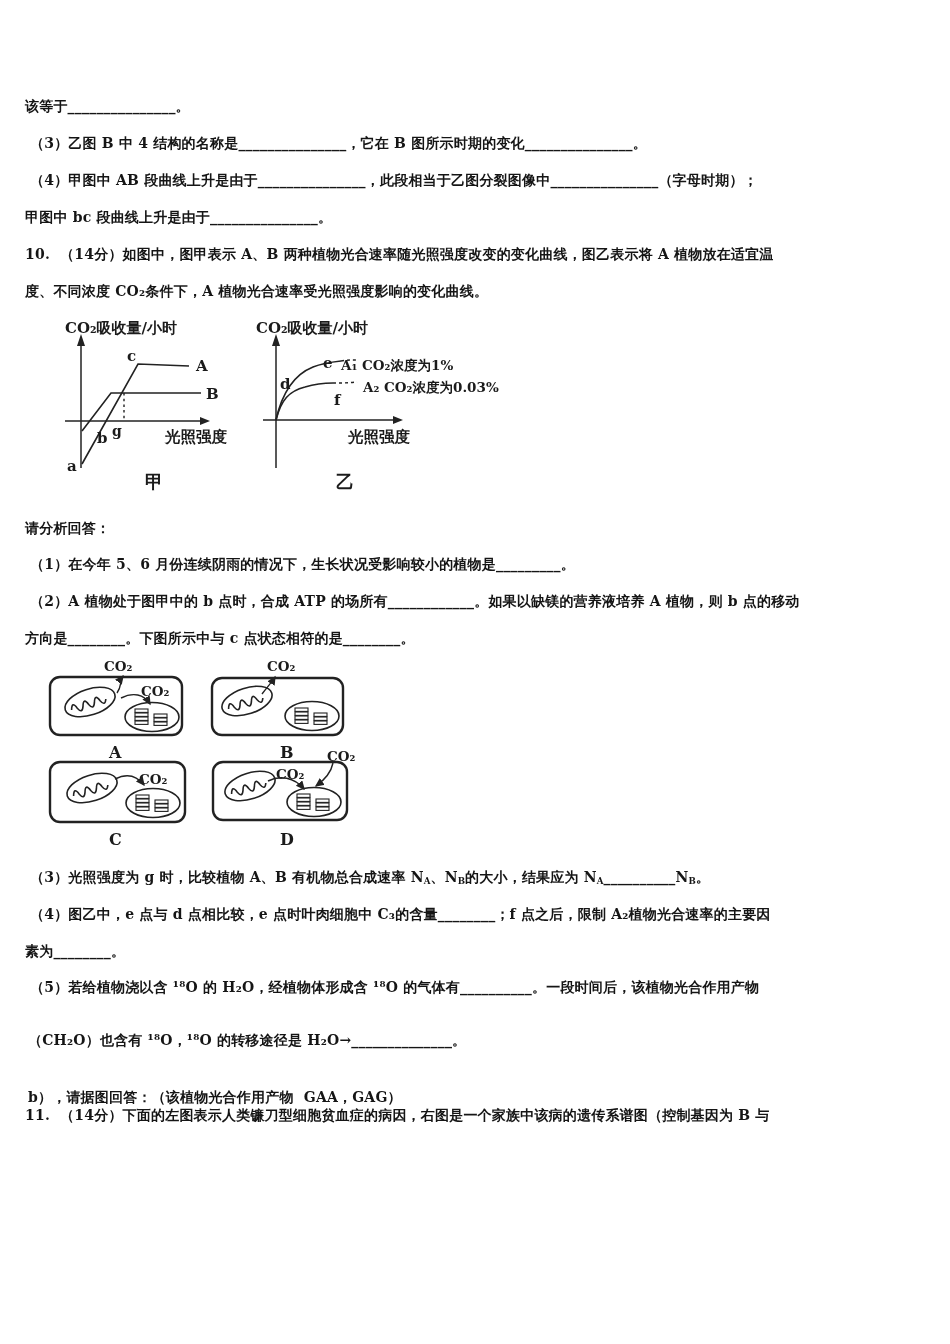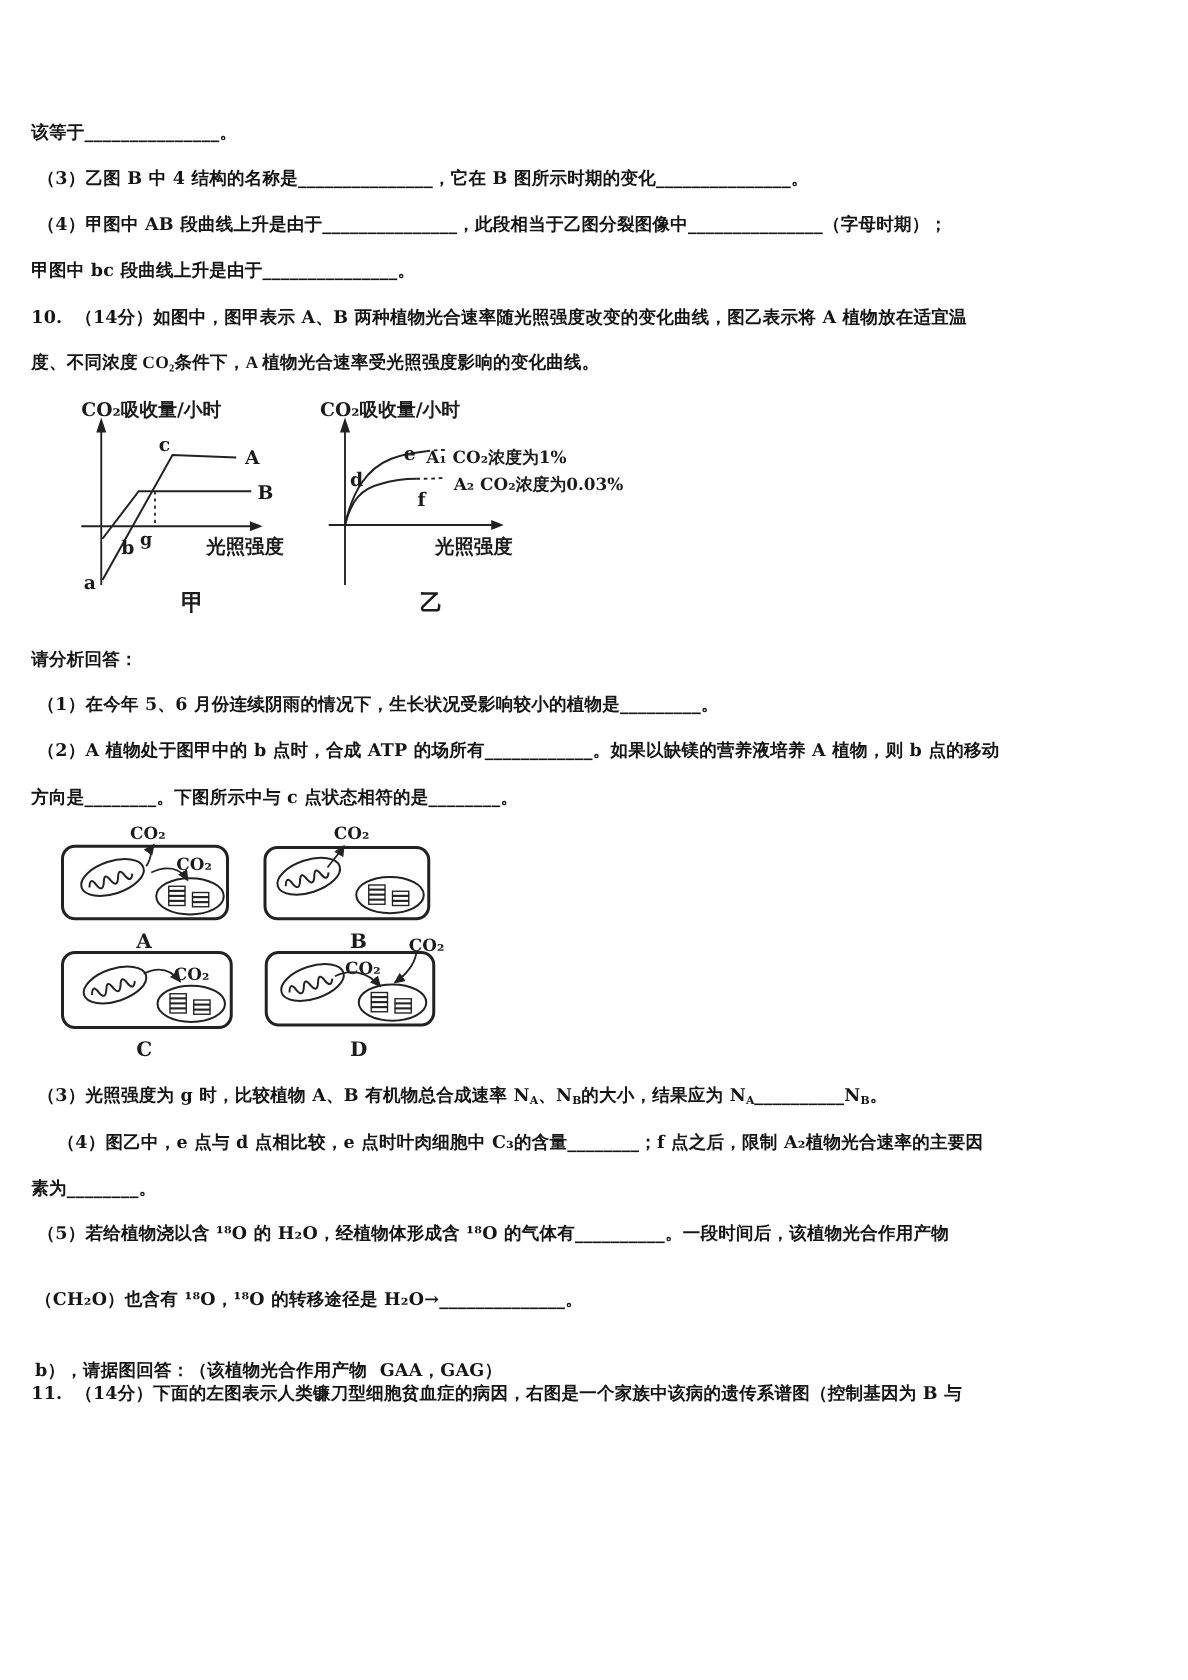--- a/index.html
+++ b/index.html
@@ -34,27 +34,27 @@
 <body>
 
 <div id="page">
 
   <div>
       <div class="line" style="top: 95px; left: 25px;"><span>该等于_______________。</span></div>
       <div class="line" style="top: 132px; left: 30px;"><span>（3）乙图 B 中 4 结构的名称是_______________，它在 B 图所示时期的变化_______________。</span></div>
       <div class="line" style="top: 169px; left: 30px;"><span>（4）甲图中 AB 段曲线上升是由于_______________，此段相当于乙图分裂图像中_______________（字母时期）；</span></div>
       <div class="line" style="top: 206px; left: 25px;"><span>甲图中 bc 段曲线上升是由于_______________。</span></div>
       <div class="line" style="top: 243px; left: 25px; text-align: right;"><span>10.  （14分）如图中，图甲表示 A、B 两种植物光合速率随光照强度改变的变化曲线，图乙表示将 A 植物放在适宜温</span></div>
-      <div class="line" style="top: 280px; left: 25px; font-family: Liberation Serif, serif;"><span>度、不同浓度 CO₂条件下，A 植物光合速率受光照强度影响的变化曲线。</span></div>
+      <div class="line" style="top: 280px; left: 25px;"><span>度、不同浓度 CO₂条件下，A 植物光合速率受光照强度影响的变化曲线。</span></div>
       <div class="line" style="top: 517px; left: 25px;"><span>请分析回答：</span></div>
       <div class="line" style="top: 553px; left: 30px;"><span>（1）在今年 5、6 月份连续阴雨的情况下，生长状况受影响较小的植物是_________。</span></div>
       <div class="line" style="top: 590px; left: 30px;"><span>（2）A 植物处于图甲中的 b 点时，合成 ATP 的场所有____________。如果以缺镁的营养液培养 A 植物，则 b 点的移动</span></div>
       <div class="line" style="top: 627px; left: 25px; text-align: center;"><span>方向是________。下图所示中与 c 点状态相符的是________。</span></div>
       <div class="line" style="top: 866px; left: 30px;"><span>（3）光照强度为 g 时，比较植物 A、B 有机物总合成速率 N</span><span class="sub">A</span><span>、N</span><span class="sub">B</span><span>的大小，结果应为 N</span><span class="sub">A</span><span>__________N</span><span class="sub">B</span><span>。</span></div>
-      <div class="line" style="top: 903px; left: 46px;"><span>（4）图乙中，e 点与 d 点相比较，e 点时叶肉细胞中 C₃的含量________；f 点之后，限制 A₂植物光合速率的主要因</span></div>
+      <div class="line" style="top: 903px; left: 30px;"><span>（4）图乙中，e 点与 d 点相比较，e 点时叶肉细胞中 C₃的含量________；f 点之后，限制 A₂植物光合速率的主要因</span></div>
       <div class="line" style="top: 940px; left: 25px;"><span>素为________。</span></div>
       <div class="line" style="top: 976px; left: 30px;"><span>（5）若给植物浇以含 ¹⁸O 的 H₂O，经植物体形成含 ¹⁸O 的气体有__________。一段时间后，该植物光合作用产物</span></div>
       <div class="line" style="top: 1012px; left: 28px; margin-top: 17px;"><span>（CH₂O）也含有 ¹⁸O，¹⁸O 的转移途径是 H₂O→______________。</span></div>
       <div class="line" style="top: 1104px; left: 25px;"><span>11.  （14分）下面的左图表示人类镰刀型细胞贫血症的病因，右图是一个家族中该病的遗传系谱图（控制基因为 B 与</span></div>
       <div class="line" style="top: 1086px; left: 28px;"><span>b），请据图回答：（该植物光合作用产物  GAA，GAG）</span></div>
     </div>
 
   <svg style="left:53px;top:313px;" width="205" height="182" viewBox="0 0 205 182">
     <text x="12" y="20" font-size="15">CO₂吸收量/小时</text>
     <line class="axis" x1="28" y1="30" x2="28" y2="155"></line>

